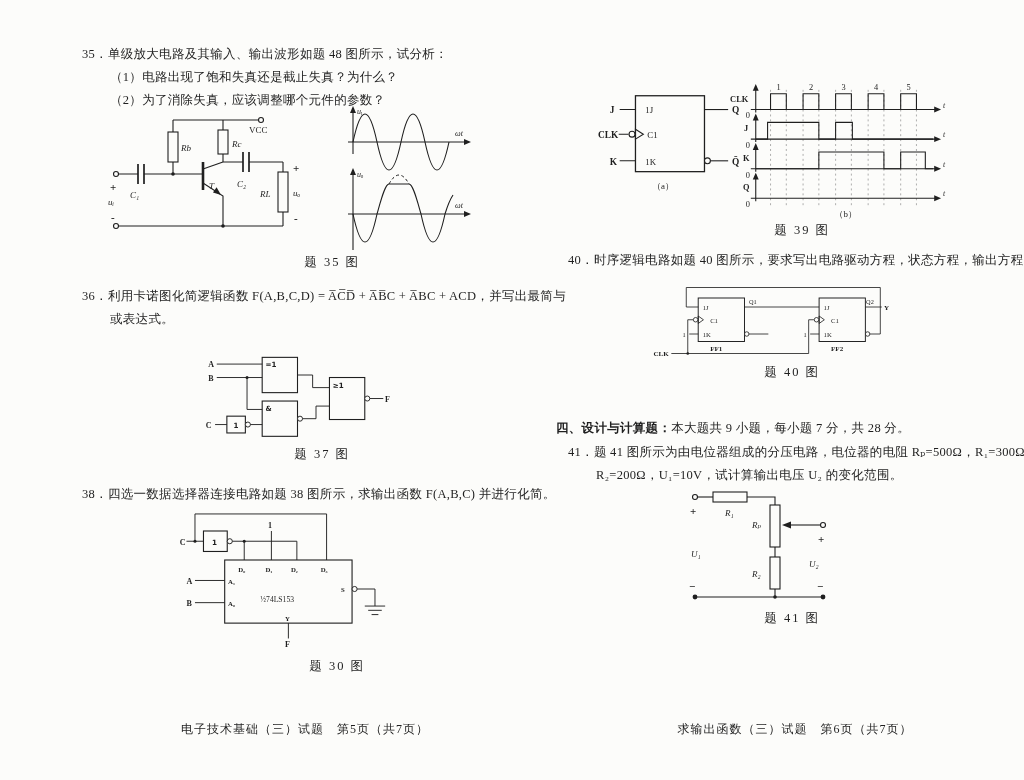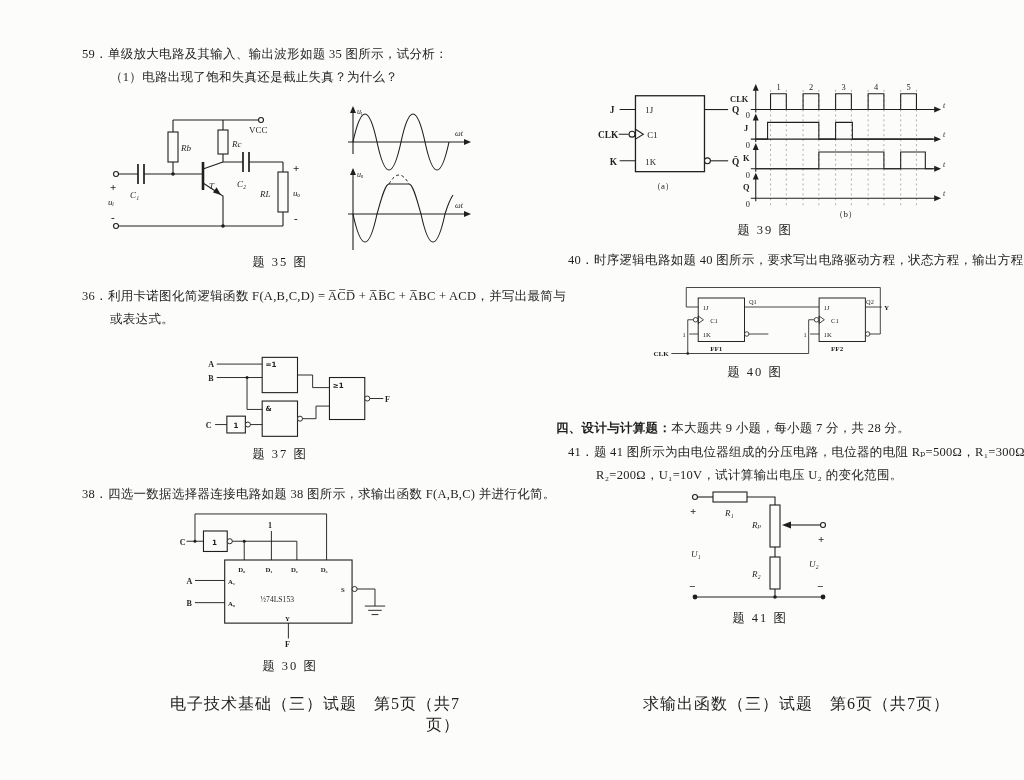--- a/index.html
+++ b/index.html
@@ -1,20 +1,20 @@
 <!DOCTYPE html>
 <html><head>
 <meta charset="utf-8">
 <style>
   html,body{margin:0;padding:0;background:#dcdcdc;}
   .sheet{position:relative;width:1024px;height:780px;background:#fcfcfa;overflow:hidden;
          font-family:"Liberation Serif","DejaVu Serif",serif;color:#1f1f1f;}
   .t{position:absolute;font-size:12.5px;white-space:nowrap;letter-spacing:.3px;}
-  .cap{position:absolute;font-size:12.5px;text-align:center;letter-spacing:2px;}
-  .foot{position:absolute;font-size:16px;text-align:right;letter-spacing:1px;}
+  .cap{position:absolute;font-size:12.5px;text-align:right;letter-spacing:2px;}
+  .foot{position:absolute;font-size:12px;text-align:center;letter-spacing:1px;margin-top:27px;}
   .bold{font-weight:bold;}
   svg{position:absolute;overflow:visible;}
   svg text{font-family:"Liberation Serif","DejaVu Serif",serif;fill:#1f1f1f;}
   .wire{stroke:#1f1f1f;stroke-width:1.1;fill:none;}
   .box{stroke:#1f1f1f;stroke-width:1.3;fill:none;}
   .res{stroke:#1f1f1f;stroke-width:1.1;fill:none;}
   .plate{stroke:#1f1f1f;stroke-width:1.7;fill:none;}
   .thick{stroke-width:2.6;}
   .dot{fill:#1f1f1f;stroke:none;}
   .open{fill:#fcfcfa;stroke:#1f1f1f;stroke-width:1.1;}
@@ -26,22 +26,23 @@
   .gate{font-size:8.5px;font-weight:bold;font-family:"DejaVu Sans",sans-serif;}
   .tiny{font-size:8px;}
   .num{font-size:8.5px;}
   .sign{font-size:11px;font-weight:bold;}
 </style>
 </head>
 <body>
 
 <div class="sheet">
 
-  <div class="t" style="left:82px;top:46px">59．单级放大电路及其输入、输出波形如题 35 图所示，试分析：</div>
+  <div class="t" style="left:82px;top:46px">35．单级放大电路及其输入、输出波形如题 48 图所示，试分析：</div>
   <div class="t" style="left:110px;top:69px">（1）电路出现了饱和失真还是截止失真？为什么？</div>
+  <div class="t" style="left:110px;top:92px">（2）为了消除失真，应该调整哪个元件的参数？</div>
 
   <svg style="left:108px;top:104px" width="370" height="152" viewBox="0 0 370 152">
     <g>
       <circle class="open" cx="8" cy="70" r="2.5"></circle>
       <circle class="open" cx="8" cy="122" r="2.5"></circle>
       <path class="wire" d="M10.5,70 H30 M36,70 H95 M10.5,122 H175"></path>
       <path class="plate" d="M30,60 V80 M36,60 V80"></path>
       <rect class="res" x="60" y="28" width="10" height="30"></rect>
       <path class="wire" d="M65,16 V28 M65,58 V70"></path>
       <circle class="dot" cx="65" cy="70" r="1.8"></circle>

